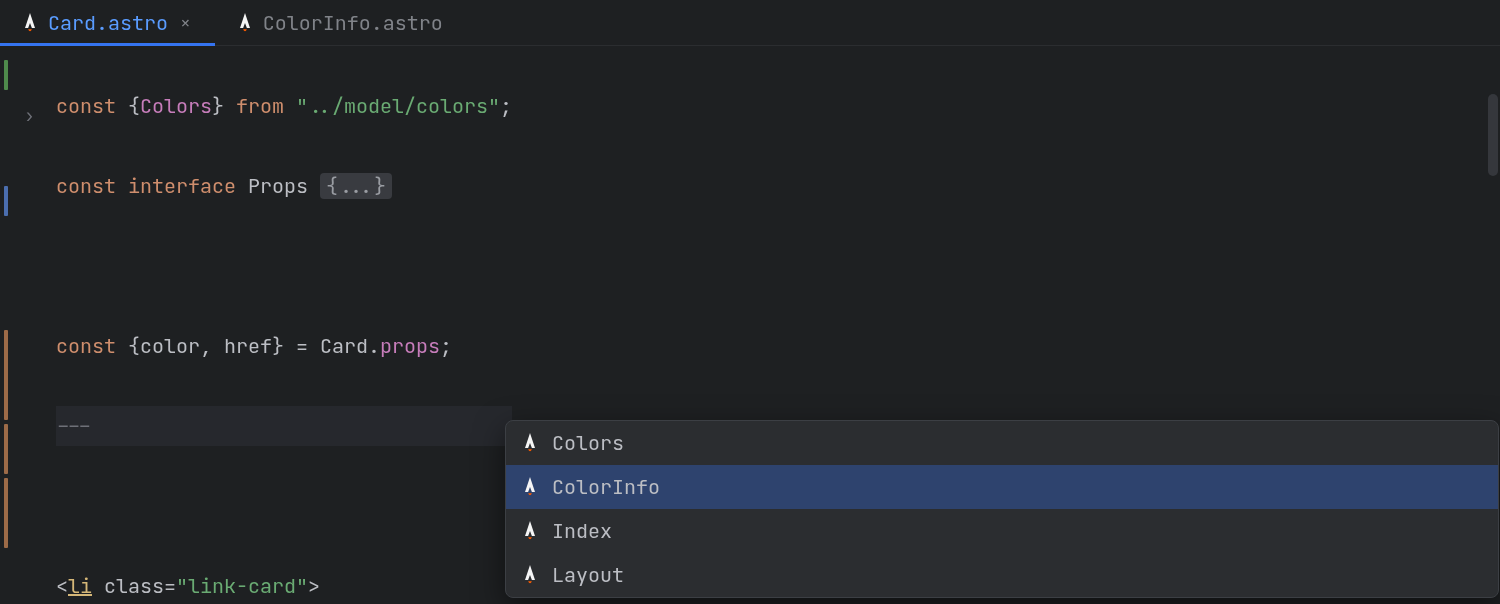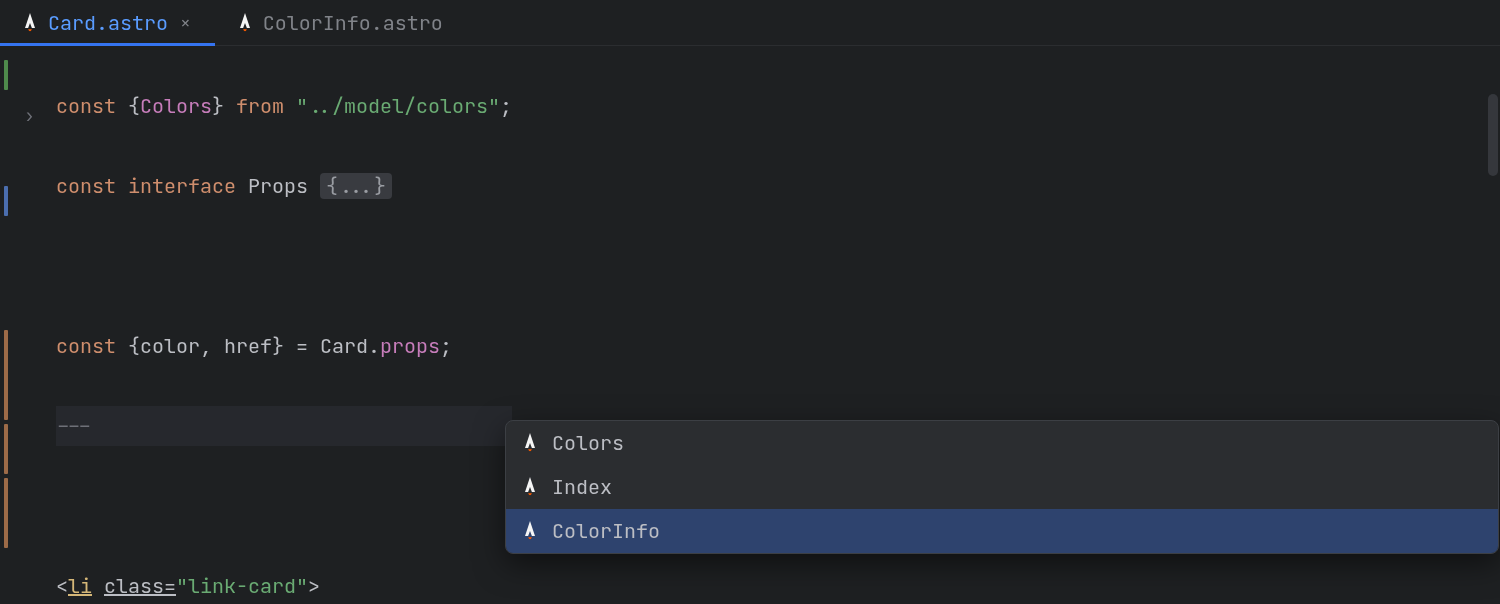--- a/index.html
+++ b/index.html
@@ -88,21 +88,21 @@
   
   .kw   { color: #cf8e6d; }   
   .def  { color: #bcbec4; }
   .type { color: #c77dbb; }    
   .prop { color: #c77dbb; }   
   .str  { color: #6aab73; }   
   .punc { color: #bcbec4; }
   .fade { color: #6e7078; }   
   .obj  { color: #bcbec4; }
   .tag  { color: #d5b778; text-decoration: underline; }   
-  .attr { color: #bcbec4; text-decoration: underline; }
+  .attr { color: #bcbec4; }
 
   .fold-badge {
     background: #393b40;
     color: #9a9da3;
     border-radius: 4px;
     padding: 0 6px;
   }
 
   
   .popup {
@@ -199,27 +199,34 @@
 </div>
 
 <div class="popup">
   <div class="row">
     <span class="astro-icon"><svg viewBox="0 0 24 32">
           <path d="M12 0 L20 24 L15 24 L12 16 L9 24 L4 24 Z" fill="#f5f5f5"></path>
           <path d="M9 26 Q12 32 15 26 Z" fill="#ff5d01"></path>
         </svg></span>
     <span>Colors</span>
   </div>
+  <div class="row selected">
+    <span class="astro-icon"><svg viewBox="0 0 24 32">
+          <path d="M12 0 L20 24 L15 24 L12 16 L9 24 L4 24 Z" fill="#f5f5f5"></path>
+          <path d="M9 26 Q12 32 15 26 Z" fill="#ff5d01"></path>
+        </svg></span>
+    <span>ColorInfo</span>
+  </div>
   <div class="row">
     <span class="astro-icon"><svg viewBox="0 0 24 32">
           <path d="M12 0 L20 24 L15 24 L12 16 L9 24 L4 24 Z" fill="#f5f5f5"></path>
           <path d="M9 26 Q12 32 15 26 Z" fill="#ff5d01"></path>
         </svg></span>
     <span>Index</span>
   </div>
-  <div class="row selected">
-    <span class="astro-icon"><svg viewBox="0 0 24 32">
-          <path d="M12 0 L20 24 L15 24 L12 16 L9 24 L4 24 Z" fill="#f5f5f5"></path>
-          <path d="M9 26 Q12 32 15 26 Z" fill="#ff5d01"></path>
-        </svg></span>
-    <span>ColorInfo</span>
+  <div class="row">
+    <span class="astro-icon"><svg viewBox="0 0 24 32">
+          <path d="M12 0 L20 24 L15 24 L12 16 L9 24 L4 24 Z" fill="#f5f5f5"></path>
+          <path d="M9 26 Q12 32 15 26 Z" fill="#ff5d01"></path>
+        </svg></span>
+    <span>Layout</span>
   </div>
 </div>
 
 </body></html>

